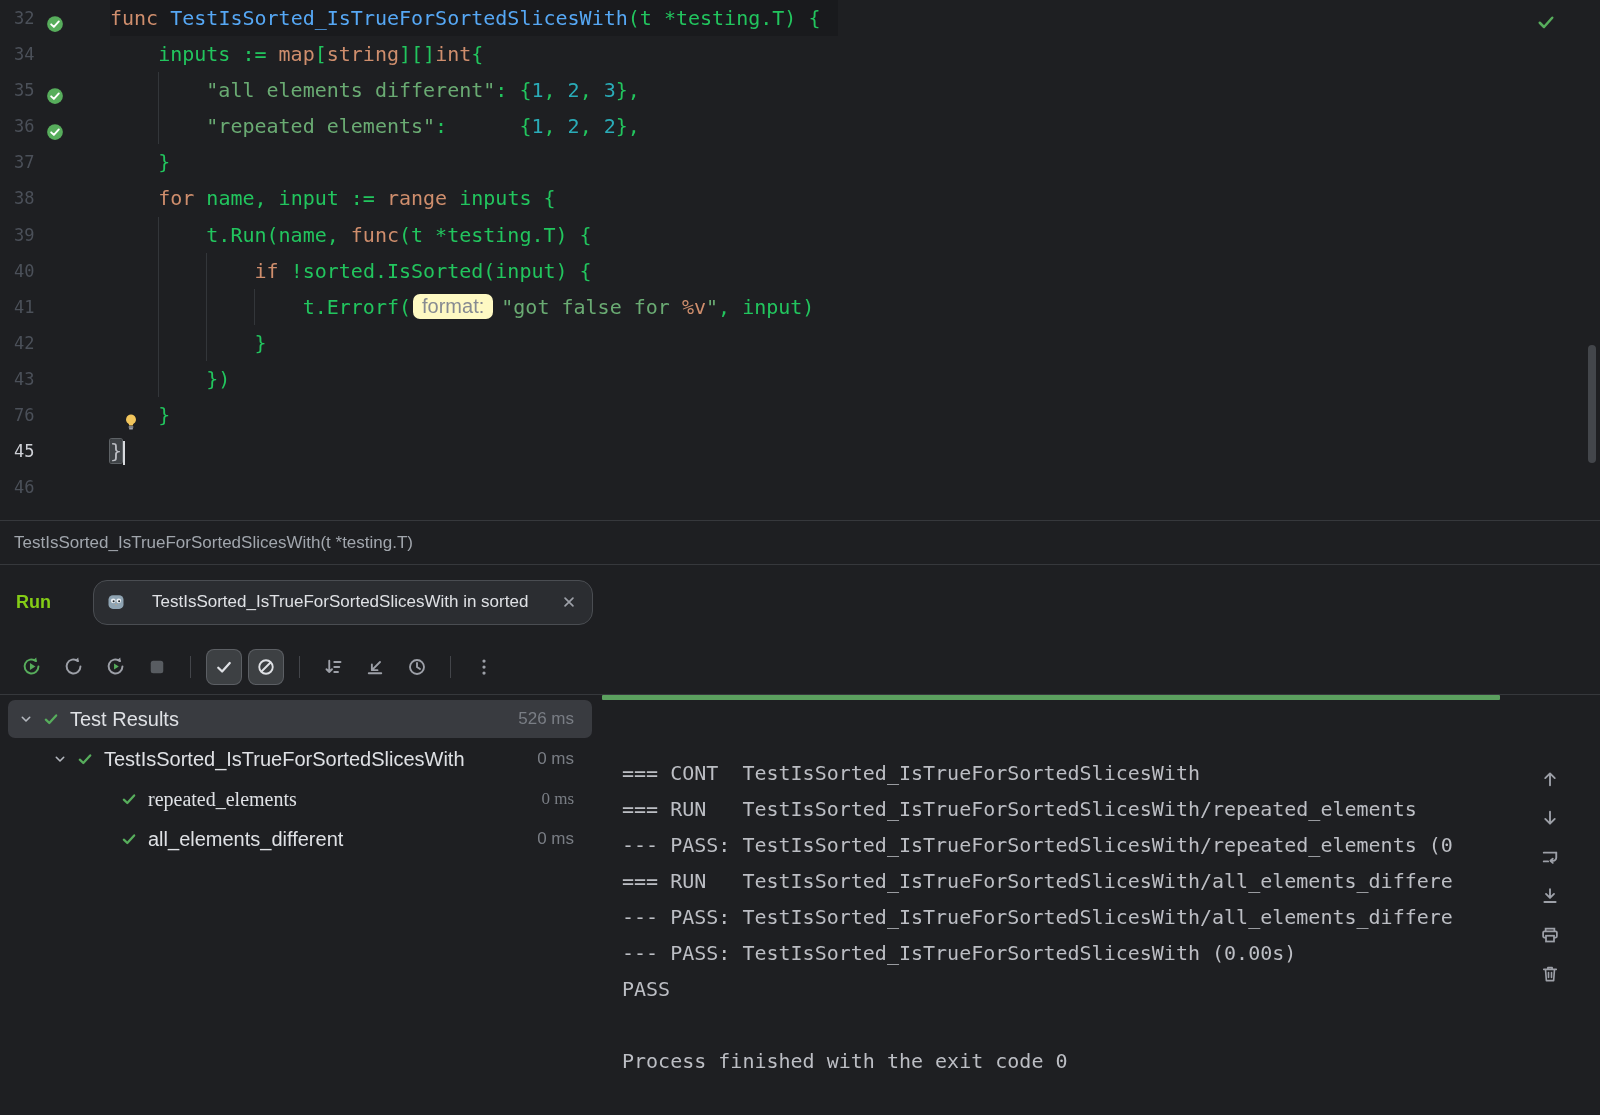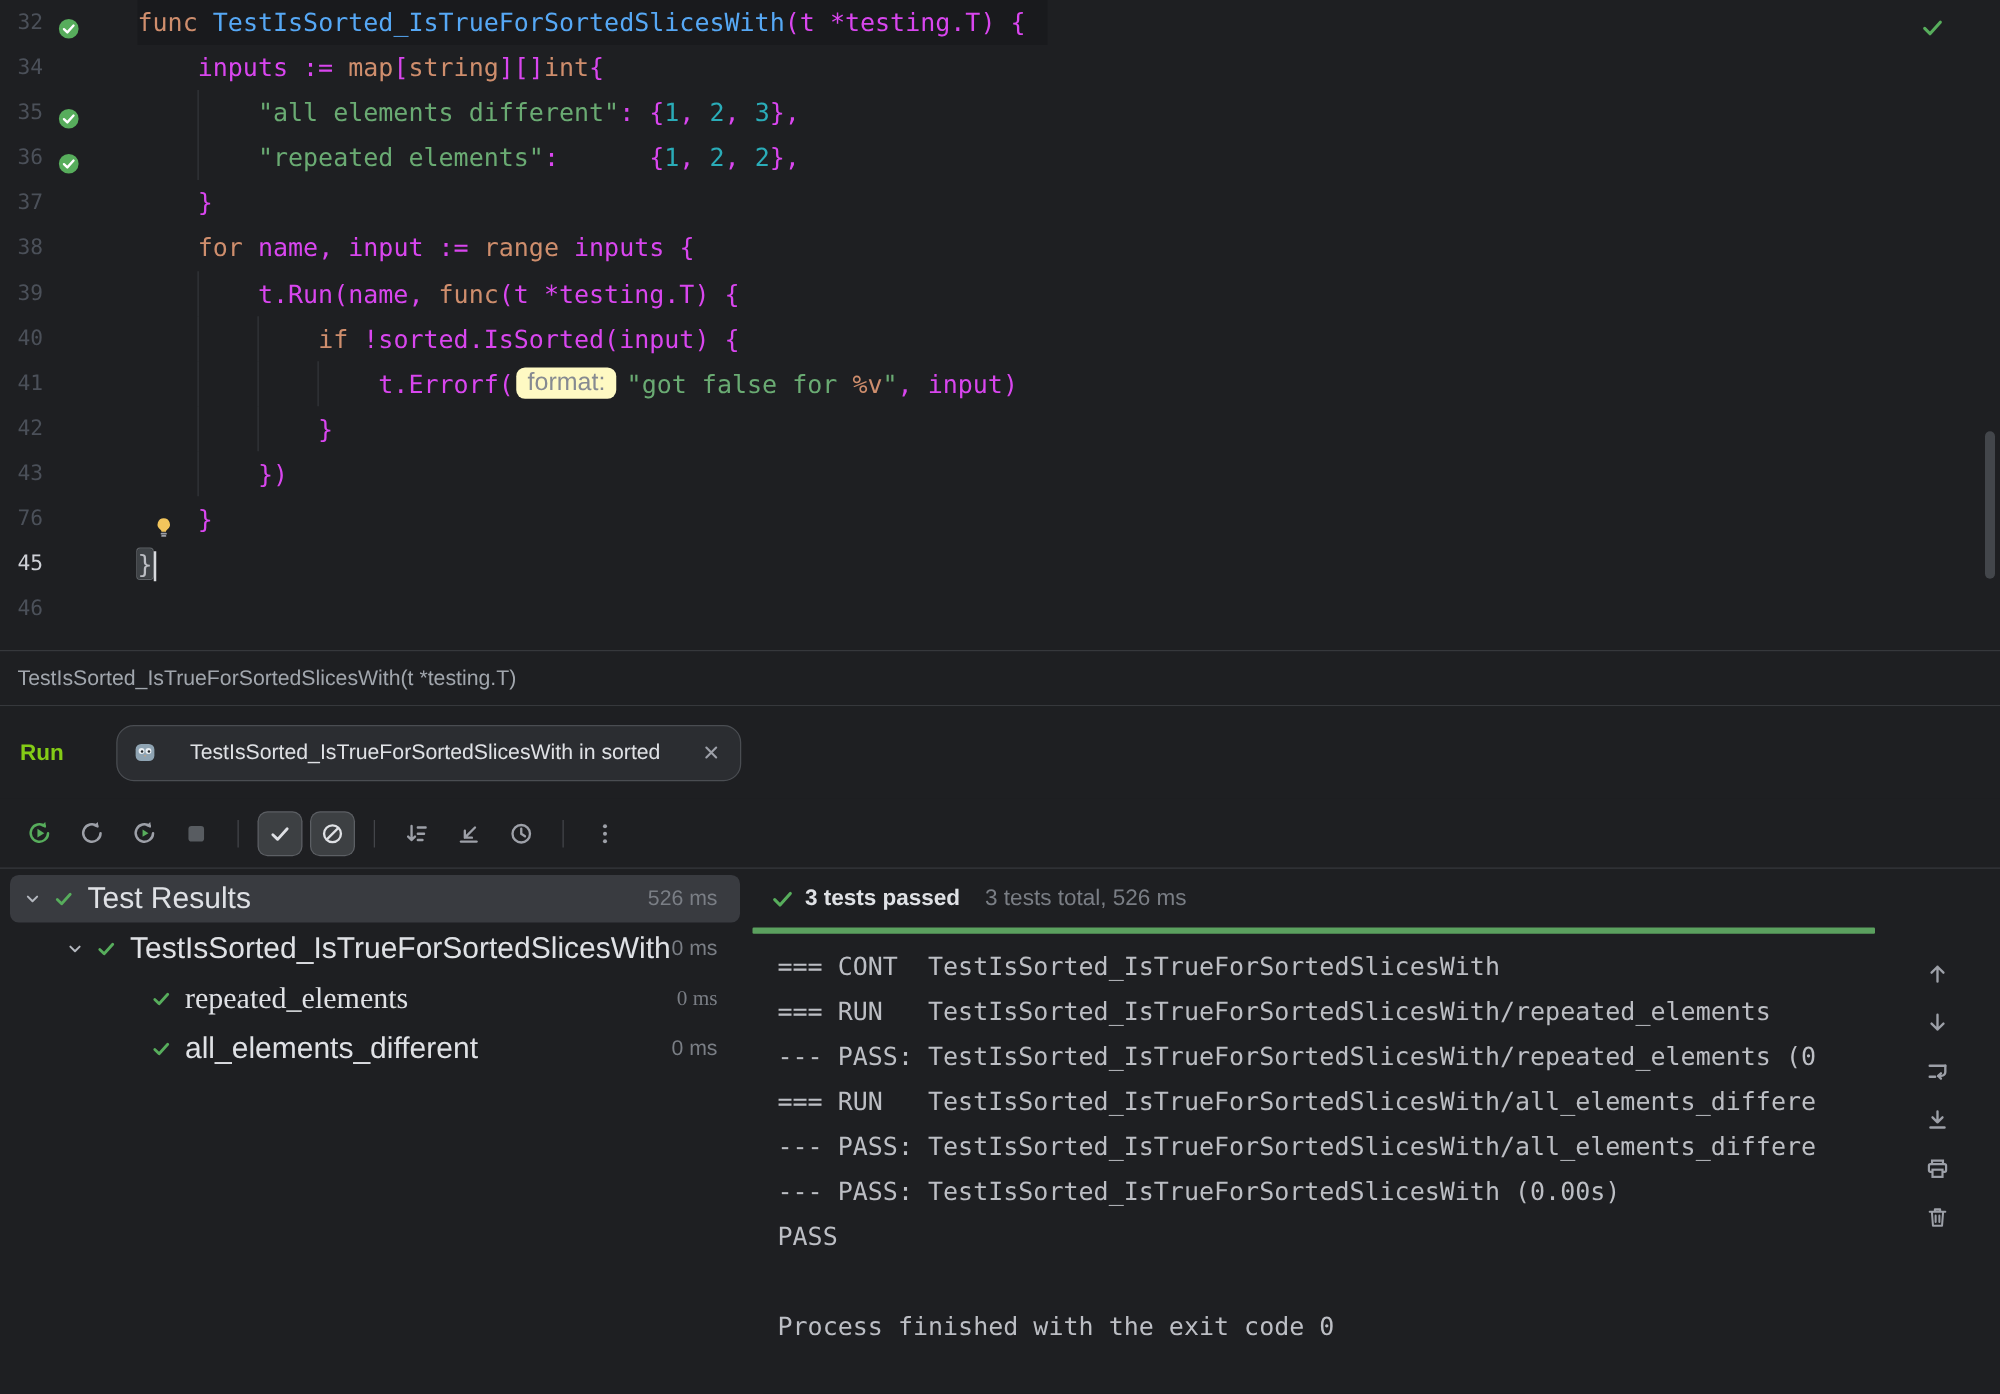--- a/index.html
+++ b/index.html
@@ -16,21 +16,21 @@
   .gicon { position:absolute; left:46px; top:50%; transform:translateY(-50%); width:18px; height:18px; }
   .code { position:relative; flex:1; font-family:"DejaVu Sans Mono", monospace; font-size:20px;
           line-height:36.1px; white-space:pre; color:#bcbec4; }
   .guide { position:absolute; top:0; bottom:0; width:1px; background:#33363a; }
   .band { background:#191a1d; display:inline-block; padding-right:18px; }
   .tok-k { color:#cf8e6d; }
   .tok-fn { color:#56a8f5; }
   .tok-s { color:#6aab73; }
   .tok-n { color:#2aacb8; }
   .tok-fmt { color:#cf8e6d; }
-  .tok-d { color:#d946ef; }
+  .tok-d { color:#22c55e; }
   .tok-m { background:#3e4246; box-shadow:0 0 0 1px #5e6266; border-radius:2px; }
   .tok-hint { display:inline-block; background:#fef9c3; color:#868a91; font-family:"Liberation Sans", sans-serif;
               font-size:20px; line-height:25px; border-radius:7px; padding:0 9px; vertical-align:middle;
               margin:0 8px 0 2px; transform:translateY(-2px); }
   .caret { display:inline-block; width:2px; height:24px; background:#d8dade; vertical-align:middle; margin-left:1px; }
   .bulb { position:absolute; left:12px; top:50%; transform:translateY(-50%); width:18px; height:18px; }
   .insp { position:absolute; top:12px; right:44px; width:20px; height:20px; }
   .ed-scroll { position:absolute; right:4px; top:345px; width:8px; height:118px; background:#4a4d52; border-radius:4px; opacity:.85; }
 
   
@@ -52,21 +52,21 @@
   .tb.selected { background:#3d4043; box-shadow:0 0 0 1px #5c5f64; }
   .tsep { width:1px; height:22px; background:#43454a; margin:0 8px; }
 
   
   .content { position:relative; display:flex; height:418px; }
   .left { width:600px; flex:none; padding-top:5px; }
   .trow { display:flex; align-items:center; height:38px; margin:0 8px 2px 8px; border-radius:7px; padding-right:18px; }
   .trow.selected { background:#393b40; }
   .trow .tchk { width:18px; height:18px; margin-right:10px; flex:none; }
   .trow .tchev { width:16px; height:16px; margin-right:8px; flex:none; }
-  .trow .tlabel { font-size:24px; color:#dfe1e5; white-space:nowrap; }
+  .trow .tlabel { font-size:20px; color:#dfe1e5; white-space:nowrap; }
   .trow .tdur { margin-left:auto; font-size:17px; color:#7a7e85; }
 
   .right { position:relative; flex:1; }
   .summary { height:47px; display:flex; align-items:center; padding-left:16px; }
   .summary .schk { width:20px; height:20px; margin-right:8px; }
   .spassed { font-size:18px; font-weight:700; color:#dfe1e5; }
   .sdetail { font-size:18px; color:#7a7e85; margin-left:20px; }
   .progress { height:5px; width:898px; margin-left:2px; background:#5ba05f; border-radius:1px; }
   .console { position:absolute; top:52px; left:0; bottom:0; width:900px; overflow:hidden;
              padding:8px 0 0 22px; font-family:"DejaVu Sans Mono", monospace; font-size:20px;
@@ -284,29 +284,20 @@
         </div>
         <div class="trow" style="padding-left: 112px;">
           <span class="tchk"><svg viewBox="0 0 16 16" width="18" height="18">
               <path d="M3.4 8.6 6.5 11.6 12.6 4.8" fill="none" stroke="#57ad5c" stroke-width="2" stroke-linecap="round" stroke-linejoin="round"></path>
             </svg></span>
           <span class="tlabel">all_elements_different</span>
           <span class="tdur">0 ms</span>
         </div>
       </div>
     <div class="right">
-      <div class="summary">
-        <span class="schk">
-          <svg viewBox="0 0 16 16" width="20" height="20">
-              <path d="M3 8.6 6.4 12 13 4.6" fill="none" stroke="#57ad5c" stroke-width="2" stroke-linecap="round" stroke-linejoin="round"></path>
-            </svg>
-        </span>
-        <span class="spassed">3 tests passed</span>
-        <span class="sdetail">3 tests total, 526 ms</span>
-      </div>
       <div class="progress"></div>
       <div class="console" id="console"><div class="console-line">=== CONT  TestIsSorted_IsTrueForSortedSlicesWith</div><div class="console-line">=== RUN   TestIsSorted_IsTrueForSortedSlicesWith/repeated_elements</div><div class="console-line">--- PASS: TestIsSorted_IsTrueForSortedSlicesWith/repeated_elements (0</div><div class="console-line">=== RUN   TestIsSorted_IsTrueForSortedSlicesWith/all_elements_differe</div><div class="console-line">--- PASS: TestIsSorted_IsTrueForSortedSlicesWith/all_elements_differe</div><div class="console-line">--- PASS: TestIsSorted_IsTrueForSortedSlicesWith (0.00s)</div><div class="console-line">PASS</div><div class="console-line"></div><div class="console-line">Process finished with the exit code 0</div></div>
       <div class="console-tools" id="ctools">
           <div class="ct">
             <svg viewBox="0 0 16 16" width="20" height="20">
               <path d="M8 13V3.5M4.2 7.3 8 3.5l3.8 3.8" fill="none" stroke="#9da0a8" stroke-width="1.5" stroke-linecap="round" stroke-linejoin="round"></path>
             </svg>
           </div>
           <div class="ct">
             <svg viewBox="0 0 16 16" width="20" height="20">

